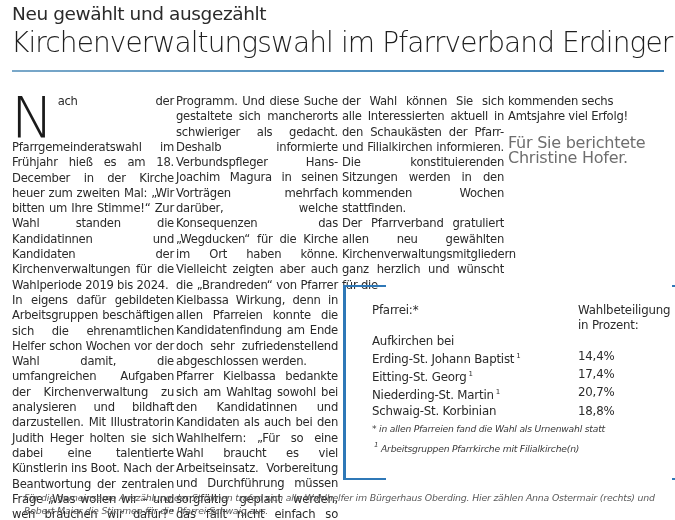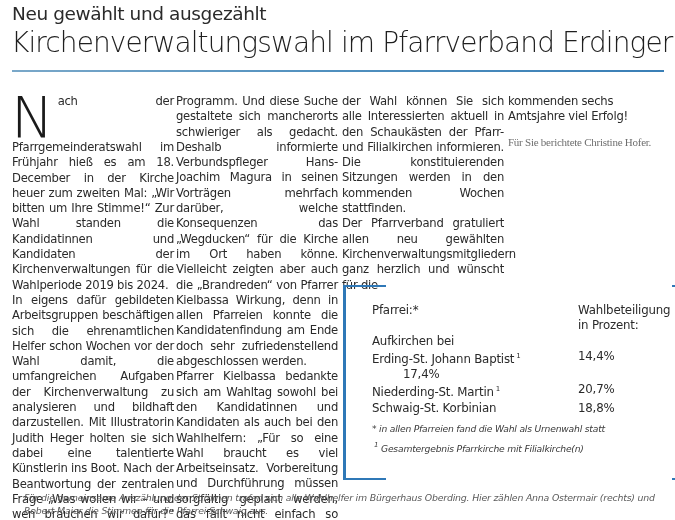--- a/index.html
+++ b/index.html
@@ -13,21 +13,21 @@
           background: linear-gradient(to right, #7aa8c9, #4f8fbe 50%, #3a7fb6); }
   .col { position: absolute; top: 94px; width: 162px; font-size: 11.6px; line-height: 15.3px;
          color: #2a2a2a; text-align: justify; letter-spacing: -0.25px; }
   .col p { margin: 0; }
   .col1 { left: 12px; }
   .col2 { left: 176px; }
   .col3 { left: 342px; }
   .col4 { left: 508px; width: 160px; text-align: left; }
   .dropcap { float: left; font-size: 57px; line-height: 44px; height: 44px; margin: 2px 4px 0 -1px;
              color: #1a1a1a; font-weight: 300; letter-spacing: 0; }
-  .byline { margin-top: 10px !important; color: #6e6e6e; font-size: 11px; font-family: Liberation Serif, serif; }
+  .byline { margin-top: 10px !important; color: #6e6e6e; font-size: 16px; }
   .box { position: absolute; left: 343px; top: 285px; width: 372px; height: 193px; }
   .br { position: absolute; border-color: #2f78b7; border-style: solid; }
   .br-tl { left: 0; top: 0; width: 40px; height: 191px; border-width: 2px 0 2px 3px; }
   .br-tr { right: 0; top: 0; width: 40px; height: 191px; border-width: 2px 3px 2px 0; }
   .tbl { position: absolute; left: 29px; top: 18px; font-size: 11.8px; line-height: 15.3px;
          color: #2a2a2a; letter-spacing: -0.2px; }
   .row { display: flex; }
   .c1 { width: 175px; }
   .c2 { width: 100px; margin-left: 31px; }
   sup { font-size: 7px; vertical-align: 5px; margin-left: 2px; }
@@ -75,30 +75,31 @@
       </div>
     </div>
     <div class="row">
       <div class="c1">Aufkirchen bei</div>
     </div>
     <div class="row">
       <div class="c1"><span>Erding-St. Johann Baptist</span><sup>1</sup></div>
       <div class="c2">14,4%</div>
     </div>
     <div class="row">
+      <div class="c1"><span>Eitting-St. Georg</span><sup>1</sup></div>
       <div class="c2">17,4%</div>
     </div>
     <div class="row">
       <div class="c1"><span>Niederding-St. Martin</span><sup>1</sup></div>
       <div class="c2">20,7%</div>
     </div>
     <div class="row">
       <div class="c1"><span>Schwaig-St. Korbinian</span></div>
       <div class="c2">18,8%</div>
     </div>
   </div>
   <div class="notes">
     <div>* in allen Pfarreien fand die Wahl als Urnenwahl statt</div>
-    <div><sup>1</sup> <span>Gesamtergebnis Pfarrkirche mit Filialkirche(n)</span></div>
+    <div><sup>1</sup> <span>Arbeitsgruppen Pfarrkirche mit Filialkirche(n)</span></div>
   </div>
 </div>
 
 <div class="caption">Für die gemeinsame Auszählung der Stimmen trafen sich alle Wahlhelfer im Bürgerhaus Oberding. Hier zählen Anna Ostermair (rechts) und Robert Maier die Stimmen für die Pfarrei Schwaig aus.</div>
 
 </body></html>

